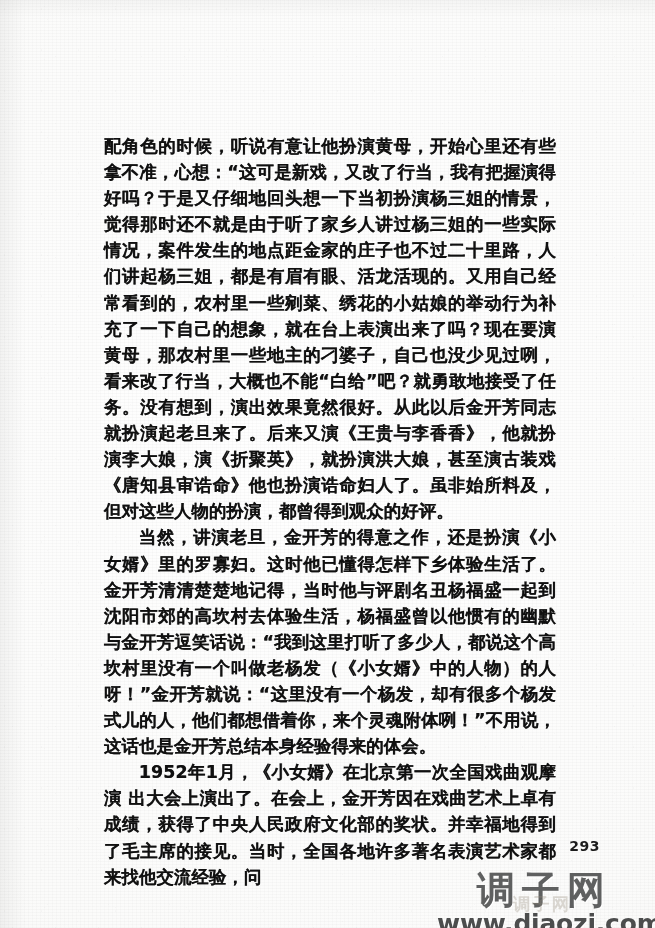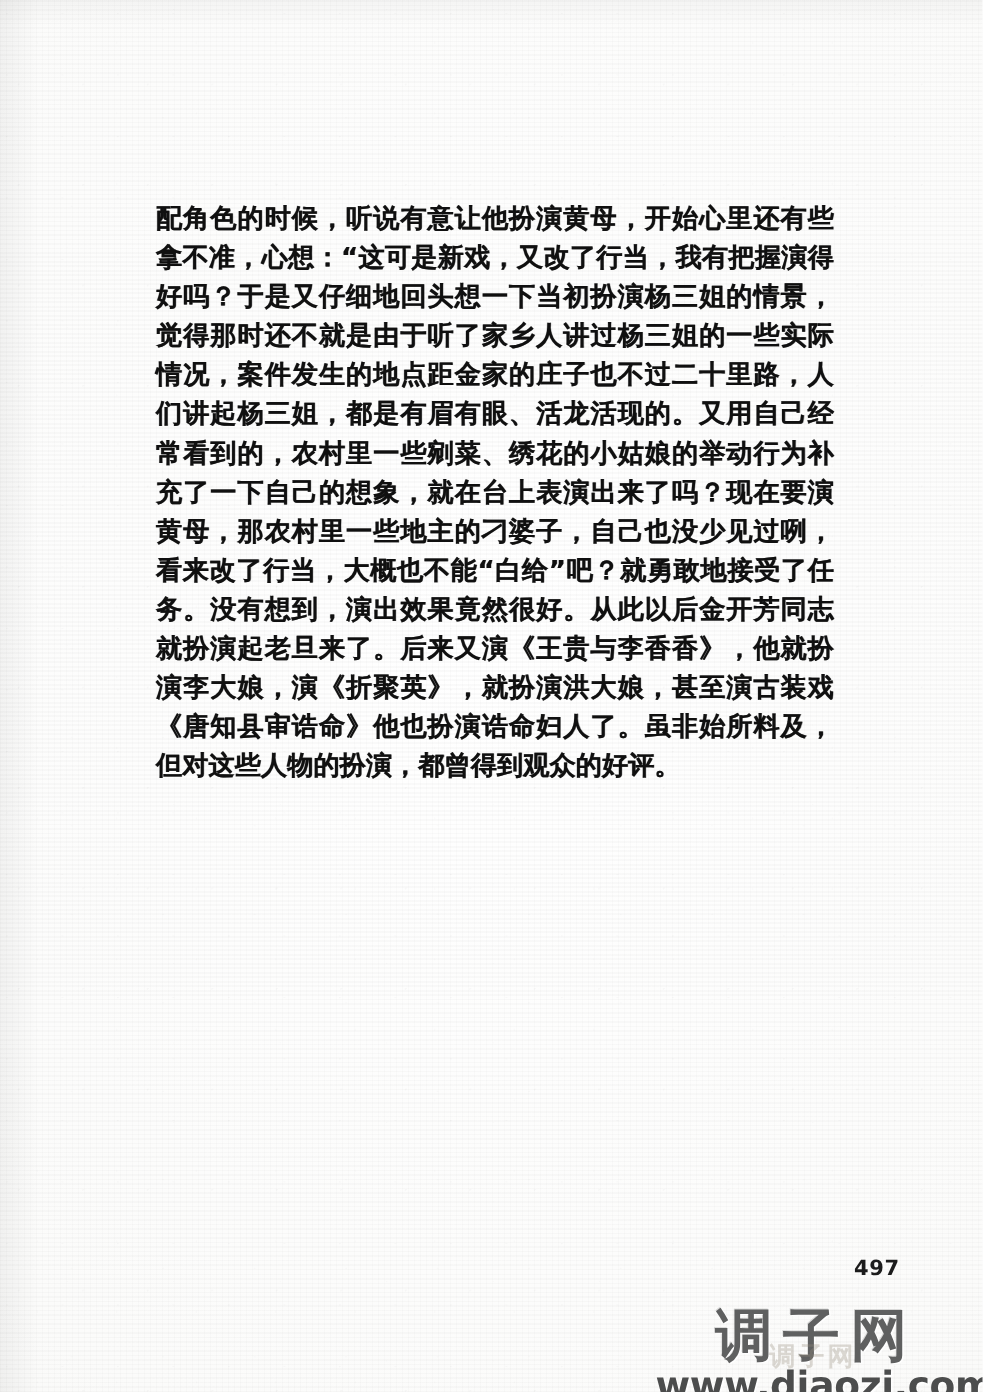--- a/index.html
+++ b/index.html
@@ -172,23 +172,25 @@
 </head>
 <body>
 
 <div class="page">
 
   <div class="page-shade-top"></div>
   <div class="page-shade-left"></div>
 
   <div class="textblock">
     <p class="para">配角色的时候，听说有意让他扮演黄母，开始心里还有些拿不准，心想：“这可是新戏，又改了行当，我有把握演得好吗？于是又仔细地回头想一下当初扮演杨三姐的情景，觉得那时还不就是由于听了家乡人讲过杨三姐的一些实际情况，案件发生的地点距金家的庄子也不过二十里路，人们讲起杨三姐，都是有眉有眼、活龙活现的。又用自己经常看到的，农村里一些剜菜、绣花的小姑娘的举动行为补充了一下自己的想象，就在台上表演出来了吗？现在要演黄母，那农村里一些地主的刁婆子，自己也没少见过咧，看来改了行当，大概也不能“白给”吧？就勇敢地接受了任务。没有想到，演出效果竟然很好。从此以后金开芳同志就扮演起老旦来了。后来又演《王贵与李香香》，他就扮演李大娘，演《折聚英》，就扮演洪大娘，甚至演古装戏《唐知县审诰命》他也扮演诰命妇人了。虽非始所料及，但对这些人物的扮演，都曾得到观众的好评。</p>
+    <p class="para indent">当然，讲演老旦，金开芳的得意之作，还是扮演《小女婿》里的罗寡妇。这时他已懂得怎样下乡体验生活了。金开芳清清楚楚地记得，当时他与评剧名丑杨福盛一起到沈阳市郊的高坎村去体验生活，杨福盛曾以他惯有的幽默与金开芳逗笑话说：“我到这里打听了多少人，都说这个高坎村里没有一个叫做老杨发（《小女婿》中的人物）的人呀！”金开芳就说：“这里没有一个杨发，却有很多个杨发式儿的人，他们都想借着你，来个灵魂附体咧！”不用说，这话也是金开芳总结本身经验得来的体会。</p>
+    <p class="para indent">1952年1月，《小女婿》在北京第一次全国戏曲观摩 演 出大会上演出了。在会上，金开芳因在戏曲艺术上卓有成绩，获得了中央人民政府文化部的奖状。并幸福地得到了毛主席的接见。当时，全国各地许多著名表演艺术家都来找他交流经验，问</p>
   </div>
 
-  <div class="folio">497</div>
+  <div class="folio">293</div>
 
   <div class="watermark">
     <div class="watermark-cn">调子网</div>
     <div class="watermark-ghost">调子网</div>
     <div class="watermark-url">www.diaozi.com</div>
   </div>
 
   <div class="speckle"></div>
 
 </div>

